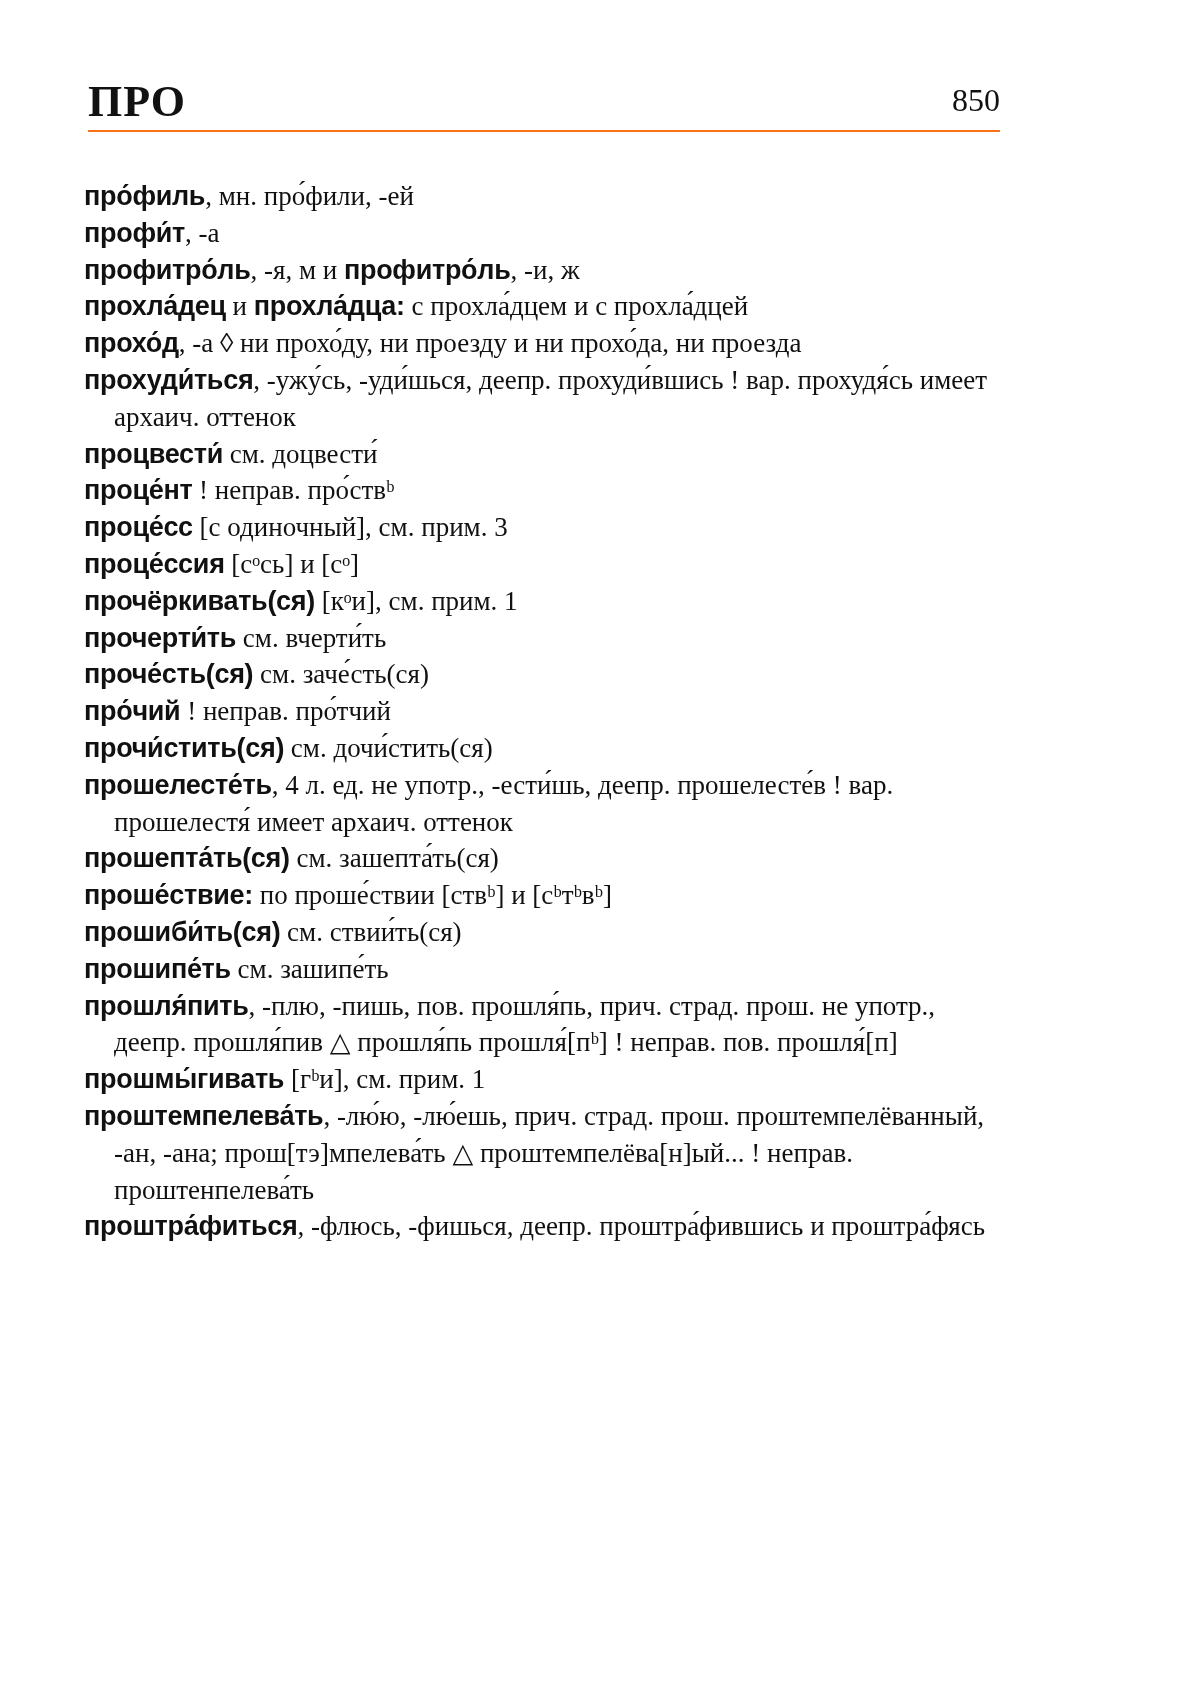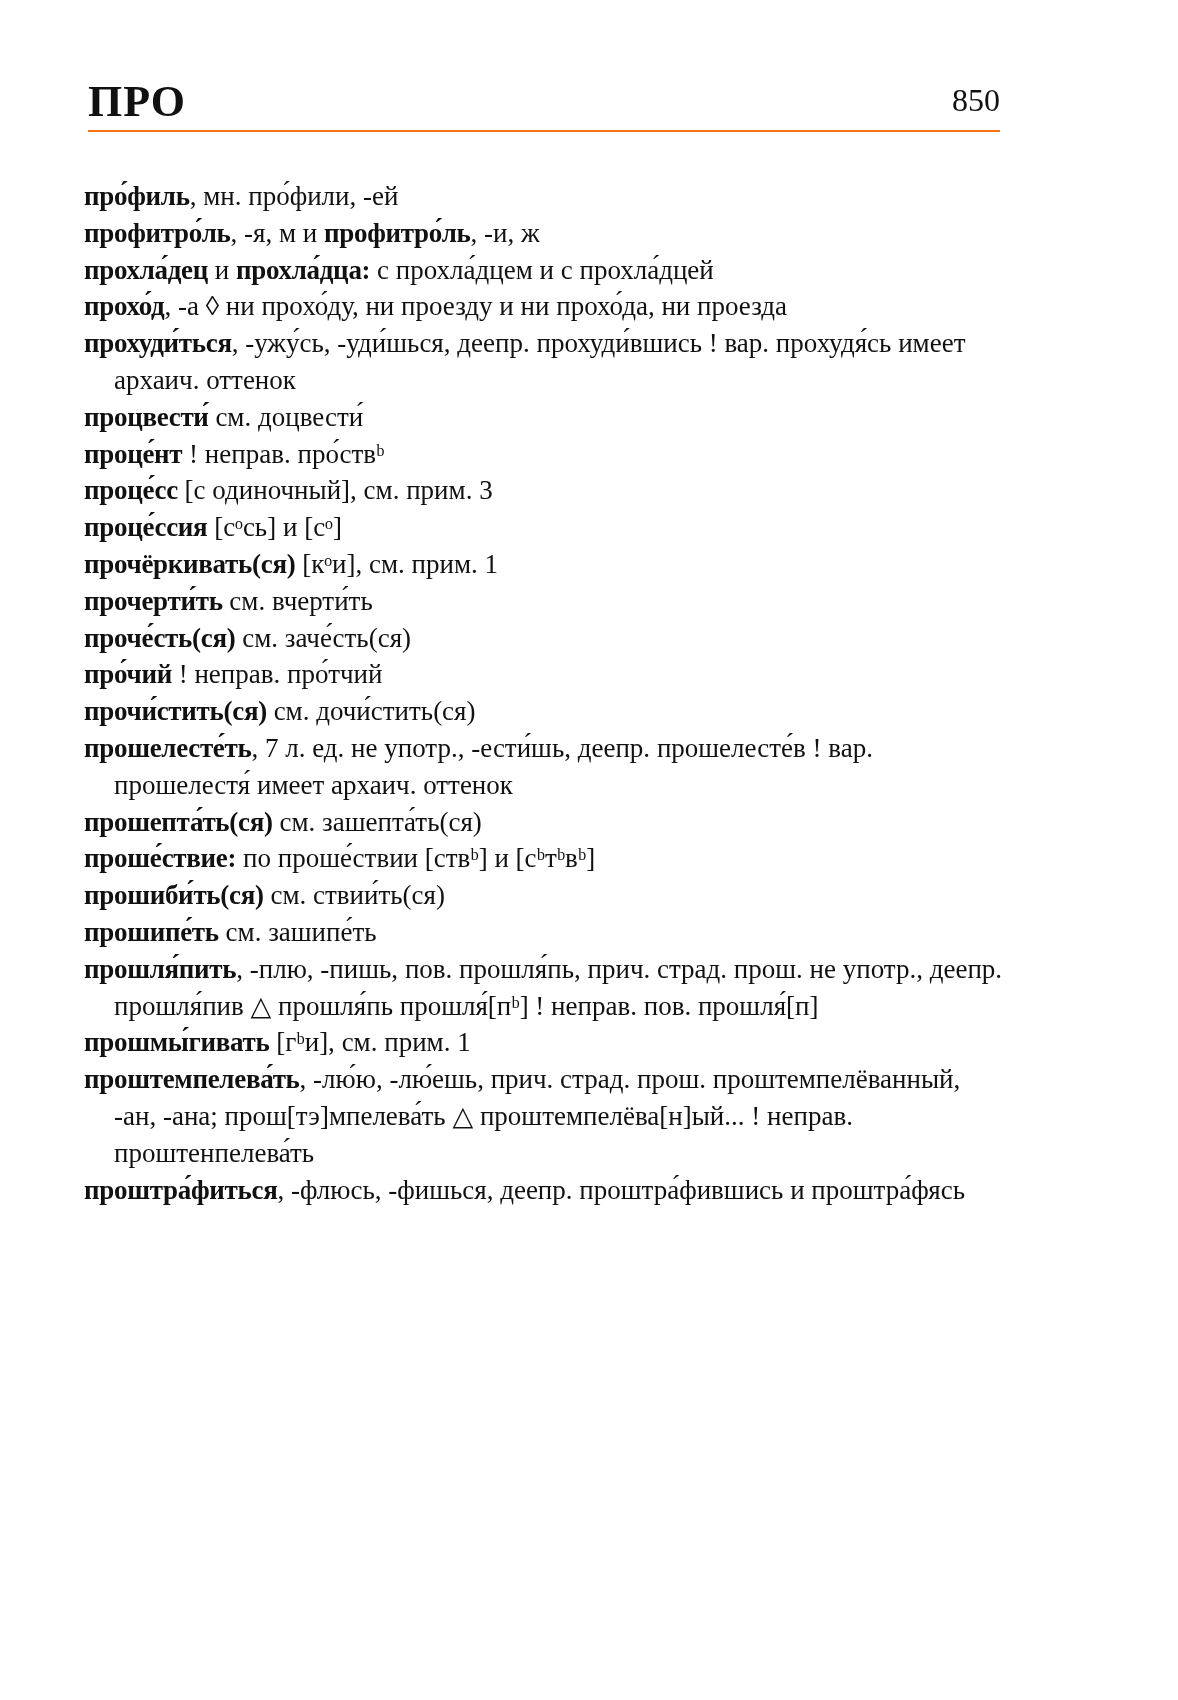--- a/index.html
+++ b/index.html
@@ -16,47 +16,48 @@
       font-family: "Liberation Serif", serif; font-weight: bold; font-size: 44px; letter-spacing: 1px;
     }
     .page-number {
       position: absolute; right: 0; top: 8px; font-size: 32px;
     }
     .entries {
       position: absolute; left: 84px; top: 178px; width: 920px;
       font-size: 27px; line-height: 36.8px;
     }
     .entry { margin: 0; padding-left: 30px; text-indent: -30px; }
-    .b { font-weight: bold; font-family: Liberation Serif, serif; letter-spacing: -0.3px; }
+    .b { font-weight: bold; font-family: Liberation Sans, sans-serif; letter-spacing: -0.3px; }
     .i { }
   </style>
 </head>
 <body>
 
 <div class="header">
   <div class="header-title">ПРО</div>
   <div class="page-number">850</div>
 </div>
 
 <div class="entries" id="entries">
     <p class="entry"><span class="b">про́филь</span><span>, </span><span class="i">мн.</span><span> про́фили, -ей</span></p>
+    <p class="entry"><span class="b">профи́т</span><span>, -а</span></p>
     <p class="entry"><span class="b">профитро́ль</span><span>, -я, </span><span class="i">м и </span><span class="b">профитро́ль</span><span>, -и, </span><span class="i">ж</span></p>
     <p class="entry"><span class="b">прохла́дец</span><span class="i"> и </span><span class="b">прохла́дца:</span><span> с прохла́дцем </span><span class="i">и</span><span> с прохла́дцей</span></p>
     <p class="entry"><span class="b">прохо́д</span><span>, -а ◊ ни прохо́ду, ни проезду </span><span class="i">и</span><span> ни прохо́да, ни проезда</span></p>
     <p class="entry"><span class="b">прохуди́ться</span><span>, -ужу́сь, -уди́шься, </span><span class="i">деепр.</span><span> прохуди́вшись ! </span><span class="i">вар.</span><span> прохудя́сь </span><span class="i">имеет архаич. оттенок</span></p>
     <p class="entry"><span class="b">процвести́</span><span class="i"> см.</span><span> доцвести́</span></p>
     <p class="entry"><span class="b">проце́нт</span><span> ! </span><span class="i">неправ.</span><span> про́ствᵇ</span></p>
     <p class="entry"><span class="b">проце́сс</span><span> [</span><span class="i">с</span><span> одиночный], </span><span class="i">см. прим. 3</span></p>
     <p class="entry"><span class="b">проце́ссия</span><span> [</span><span class="i">сᵒсь</span><span>] и [</span><span class="i">сᵒ</span><span>]</span></p>
     <p class="entry"><span class="b">прочёркивать(ся)</span><span> [</span><span class="i">кᵒи</span><span>], </span><span class="i">см. прим. 1</span></p>
     <p class="entry"><span class="b">прочерти́ть</span><span class="i"> см.</span><span> вчерти́ть</span></p>
     <p class="entry"><span class="b">проче́сть(ся)</span><span class="i"> см.</span><span> заче́сть(ся)</span></p>
     <p class="entry"><span class="b">про́чий</span><span> ! </span><span class="i">неправ.</span><span> про́</span><span class="i">т</span><span>чий</span></p>
     <p class="entry"><span class="b">прочи́стить(ся)</span><span class="i"> см.</span><span> дочи́стить(ся)</span></p>
-    <p class="entry"><span class="b">прошелесте́ть</span><span>, </span><span class="i">7 л. ед. не употр.</span><span>, -ести́шь, </span><span class="i">деепр.</span><span> прошелесте́в ! </span><span class="i">вар.</span><span> прошелестя́ </span><span class="i">имеет архаич. оттенок</span></p>
+    <p class="entry"><span class="b">прошелесте́ть</span><span>, </span><span class="i">4 л. ед. не употр.</span><span>, -ести́шь, </span><span class="i">деепр.</span><span> прошелесте́в ! </span><span class="i">вар.</span><span> прошелестя́ </span><span class="i">имеет архаич. оттенок</span></p>
     <p class="entry"><span class="b">прошепта́ть(ся)</span><span class="i"> см.</span><span> зашепта́ть(ся)</span></p>
     <p class="entry"><span class="b">проше́ствие:</span><span> по проше́ствии [</span><span class="i">ствᵇ</span><span>] и [</span><span class="i">сᵇтᵇвᵇ</span><span>]</span></p>
     <p class="entry"><span class="b">прошиби́ть(ся)</span><span class="i"> см.</span><span> ствии́ть(ся)</span></p>
     <p class="entry"><span class="b">прошипе́ть</span><span class="i"> см.</span><span> зашипе́ть</span></p>
     <p class="entry"><span class="b">прошля́пить</span><span>, -плю, -пишь, </span><span class="i">пов.</span><span> прошля́пь, </span><span class="i">прич. страд. прош. не употр., деепр.</span><span> прошля́пив △ прошля́пь прошля́[</span><span class="i">пᵇ</span><span>] ! </span><span class="i">неправ. пов.</span><span> прошля́[</span><span class="i">п</span><span>]</span></p>
     <p class="entry"><span class="b">прошмы́гивать</span><span> [</span><span class="i">гᵇи</span><span>], </span><span class="i">см. прим. 1</span></p>
     <p class="entry"><span class="b">проштемпелева́ть</span><span>, -лю́ю, -лю́ешь, </span><span class="i">прич. страд. прош.</span><span> проштемпелёванный, -ан, -ана; прош[</span><span class="i">тэ</span><span>]мпелева́ть △ проштемпелёва[</span><span class="i">н</span><span>]ый... ! </span><span class="i">неправ.</span><span> проште</span><span class="i">н</span><span>пелева́ть</span></p>
     <p class="entry"><span class="b">проштра́фиться</span><span>, -флюсь, -фишься, </span><span class="i">деепр.</span><span> проштра́фившись </span><span class="i">и</span><span> проштра́фясь</span></p>
   </div>
 

